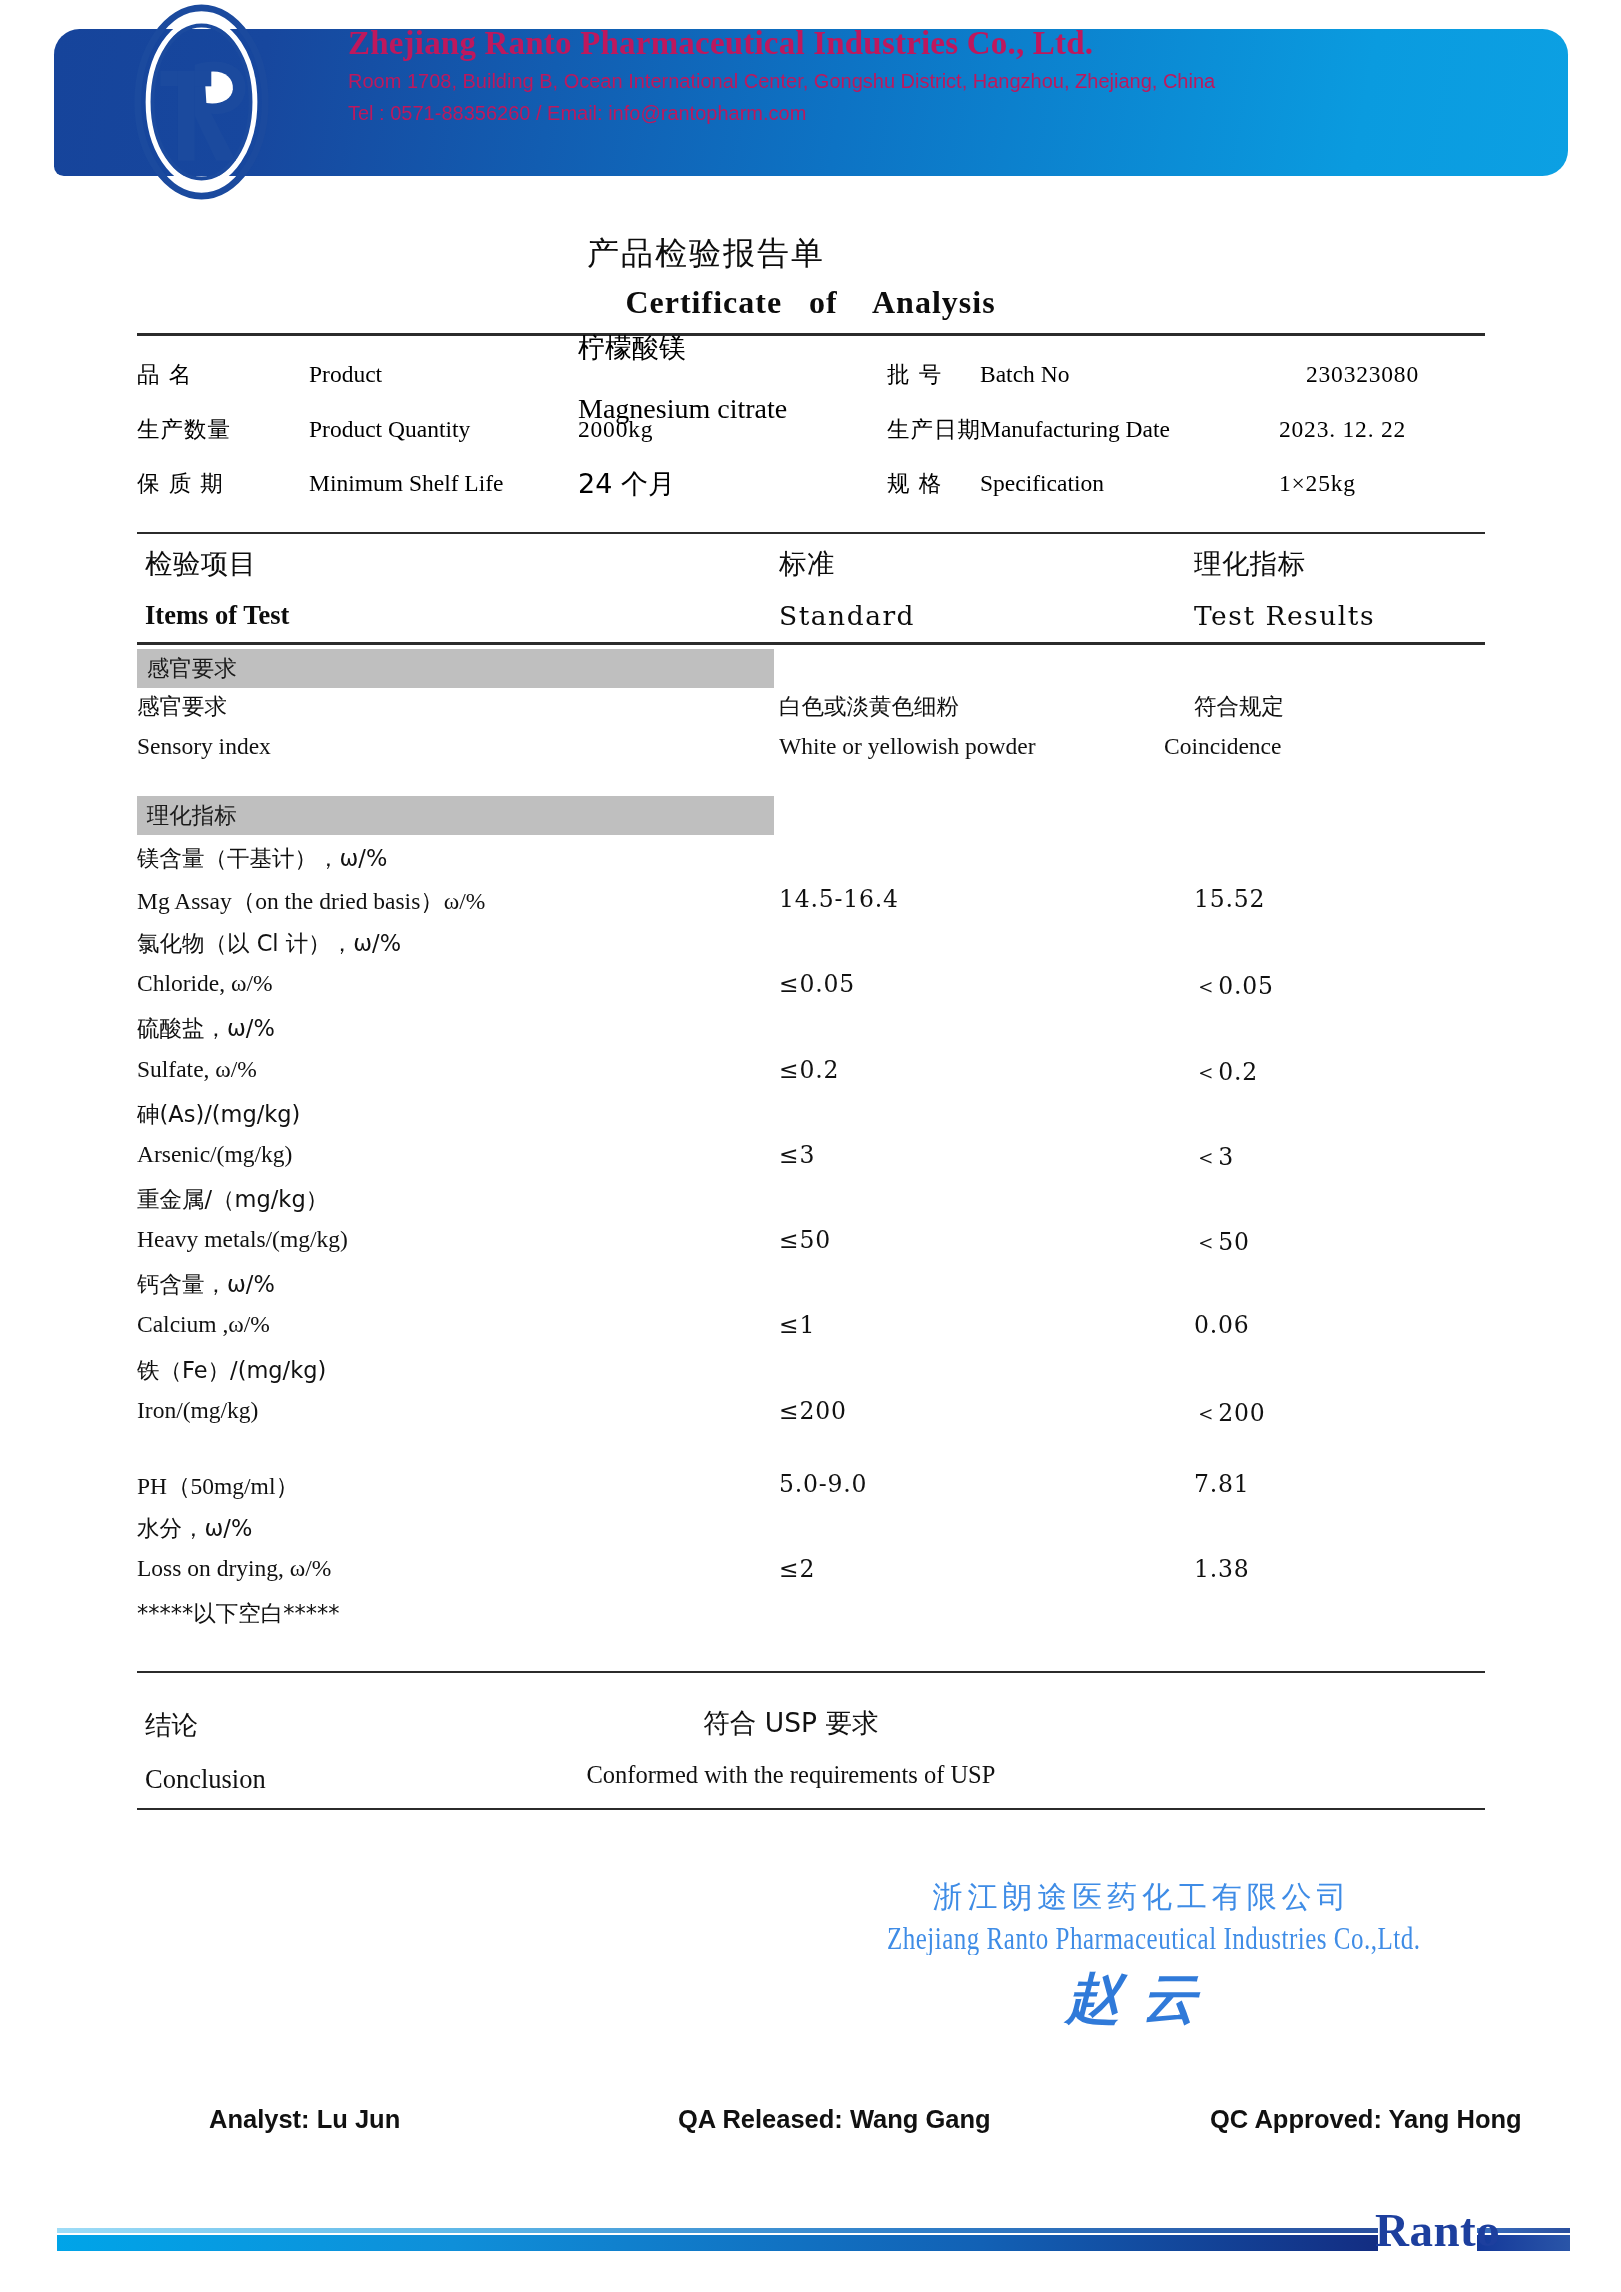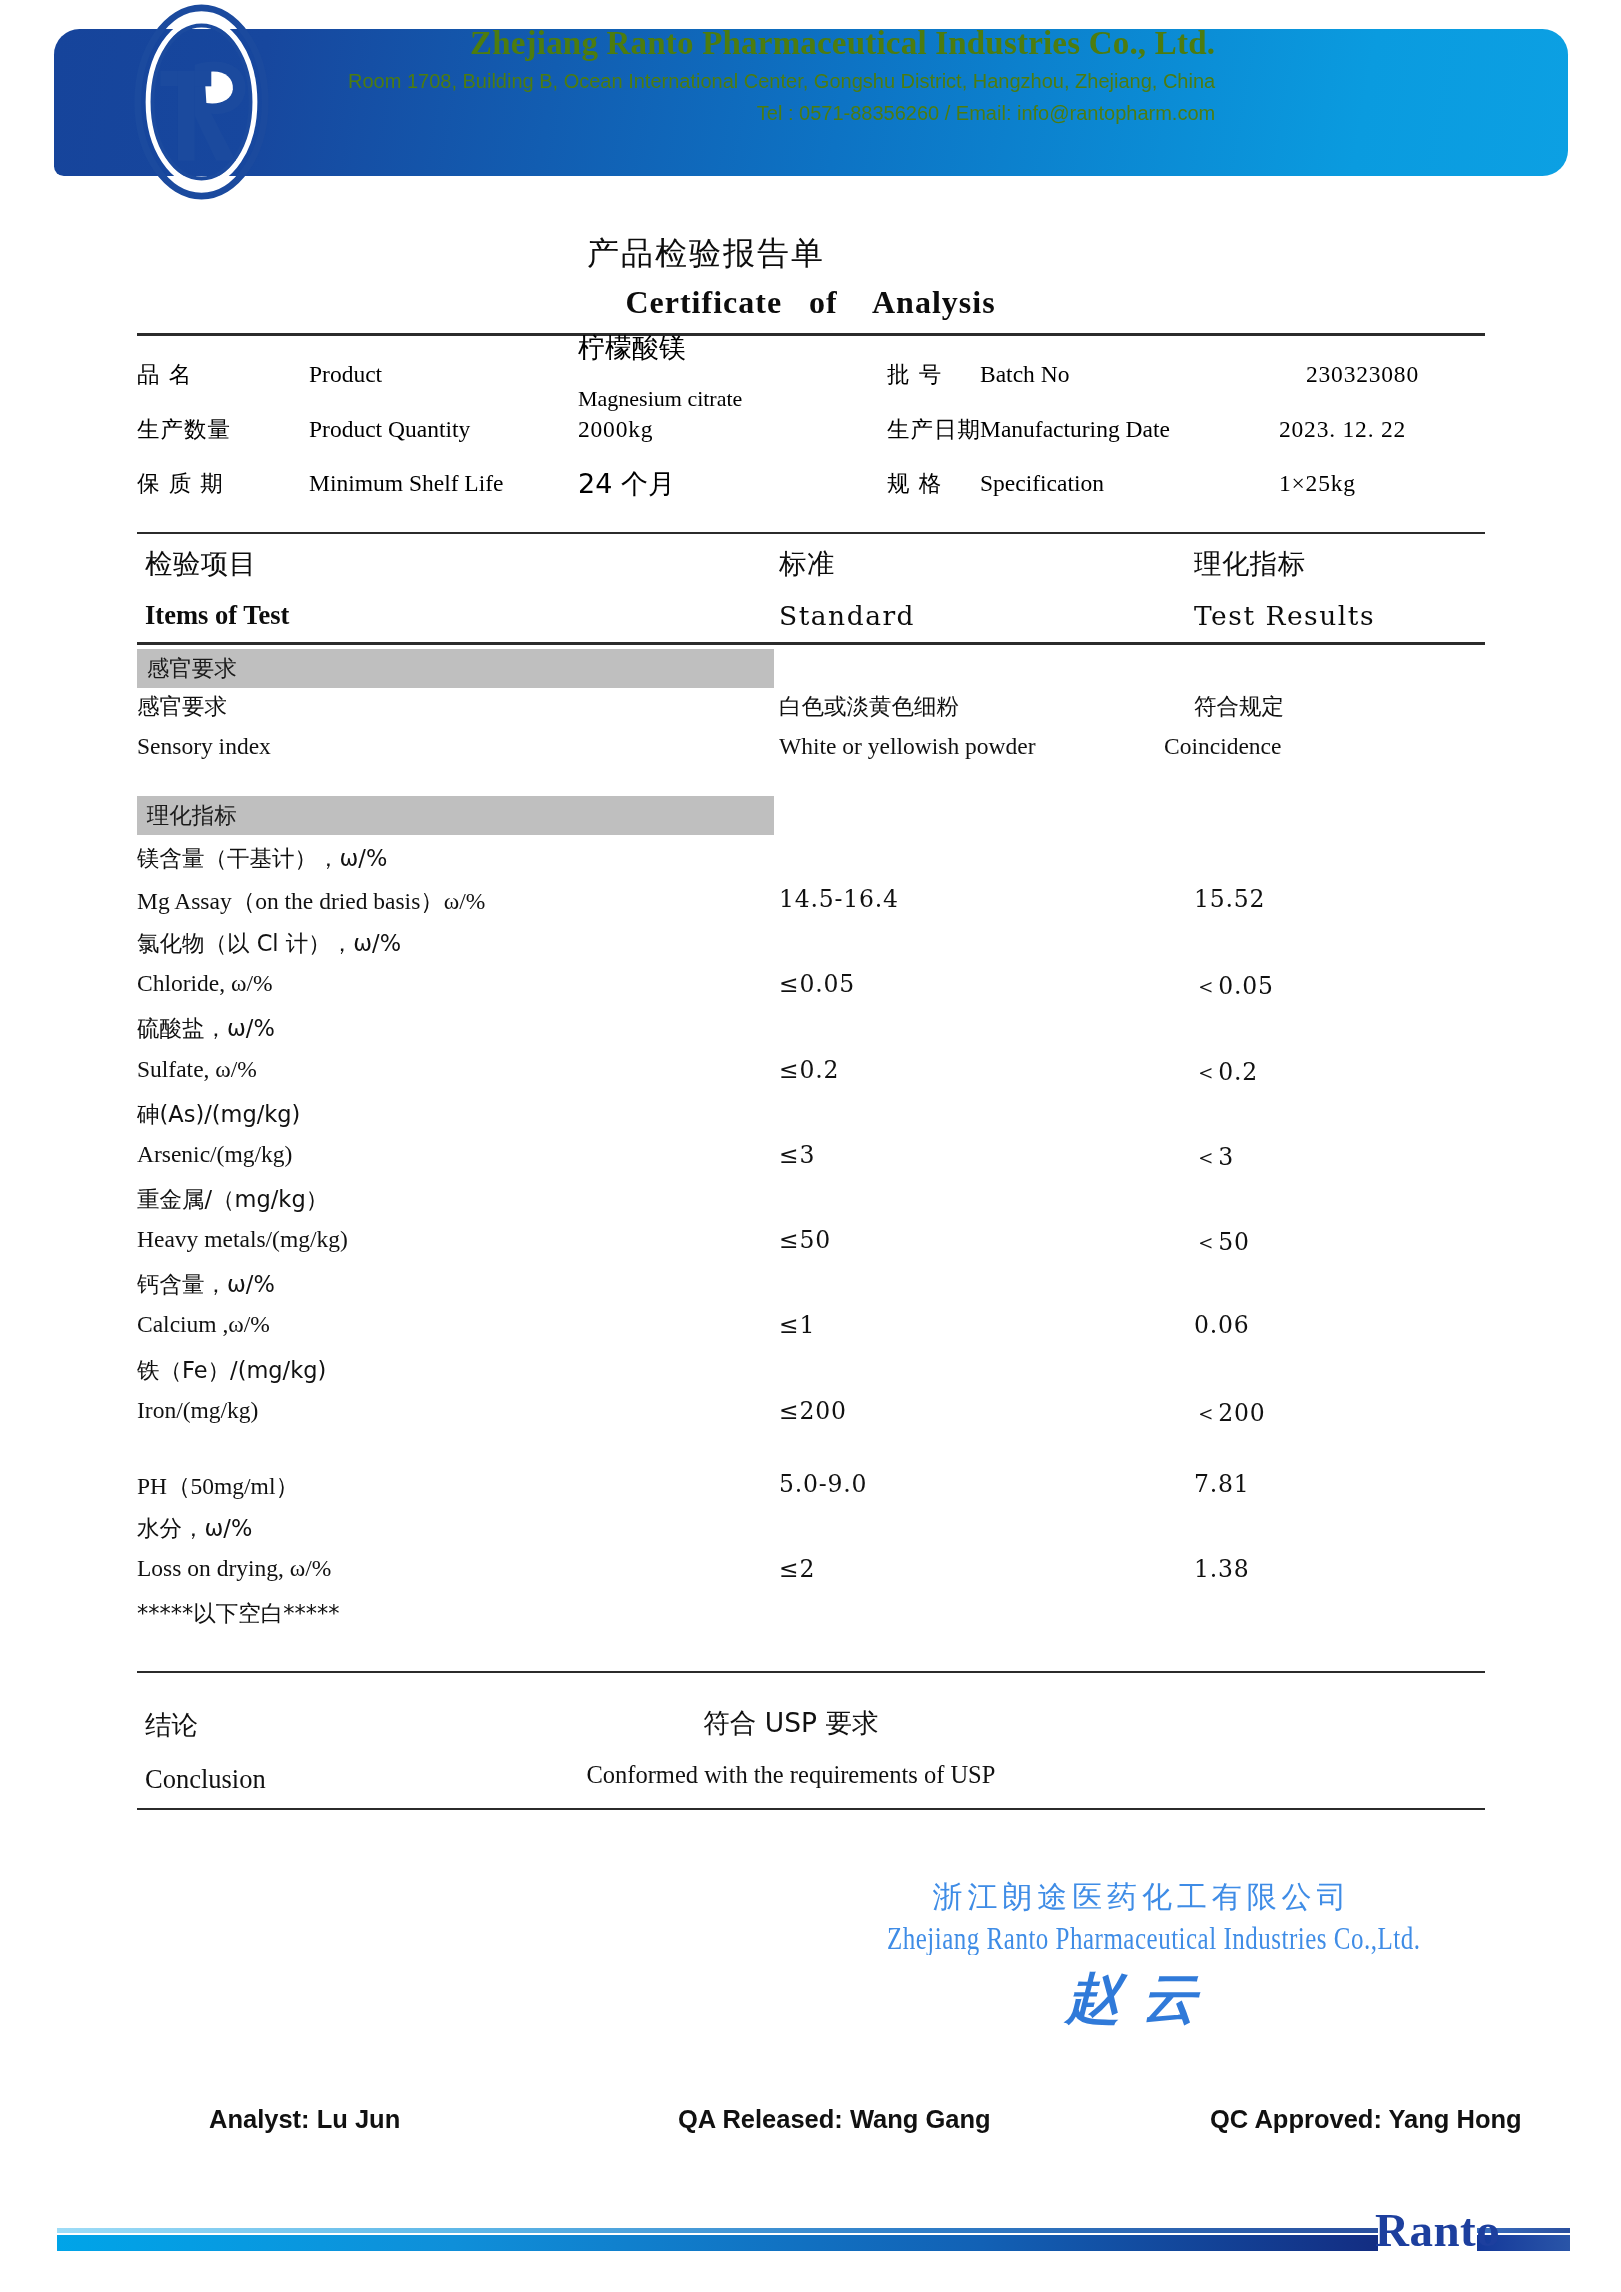--- a/index.html
+++ b/index.html
@@ -24,22 +24,21 @@
     width: 1514px;
     height: 147px;
     border-radius: 25.5px 25.5px 25.5px 9.8px;
     background: linear-gradient(100deg, #16449b 0%, #17479e 14%, #0d73c4 52%, #0a9bdf 86%, #0ca0e3 100%);
     overflow: hidden;
   }
   .header-texts {
     position: absolute;
     left: 348px;
     top: 21.6px;
-    color: #4d7c0f;
-    text-align: right;
+    color: #be185d;
   }
   .company-name {
     font-family: "Liberation Serif", "DejaVu Serif", serif;
     font-weight: bold;
     font-size: 33px;
     letter-spacing: 0.2px;
     line-height: 43px;
     white-space: nowrap;
   }
   .company-addr {
@@ -358,21 +357,21 @@
 
 <div class="rule thick" style="left:137px; top:333px; width:1348px;"></div>
 <div class="rule thin" style="left:137px; top:532px; width:1348px;"></div>
 
 <div class="info-table">
 
   <div class="info-row" style="top:0px;">
     <div class="cell cn c-label" style="top:21.6px;">品    名</div>
     <div class="cell en c-en" style="top:21.6px;">Product</div>
     <div class="cell valcn c-val" style="top:-4.9px;">柠檬酸镁</div>
-    <div class="cell en c-val" style="top:46px; font-size:22px;text-align:center;">Magnesium citrate</div>
+    <div class="cell en c-val" style="top:56px; font-size:28px;text-align:center;">Magnesium citrate</div>
     <div class="cell cn c-label2" style="top:21.6px;">批    号</div>
     <div class="cell en c-en2" style="top:21.6px;">Batch No</div>
     <div class="cell val c-val2" style="top:21.6px;margin-left:27px;">230323080</div>
   </div>
 
   <div class="info-row" style="top:71px;">
     <div class="cell cn c-label" style="top:5.9px;">生产数量</div>
     <div class="cell en c-en" style="top:5.9px;">Product Quantity</div>
     <div class="cell val c-val" style="top:5.9px;">2000kg</div>
     <div class="cell cn c-label2" style="top:5.9px;">生产日期</div>

